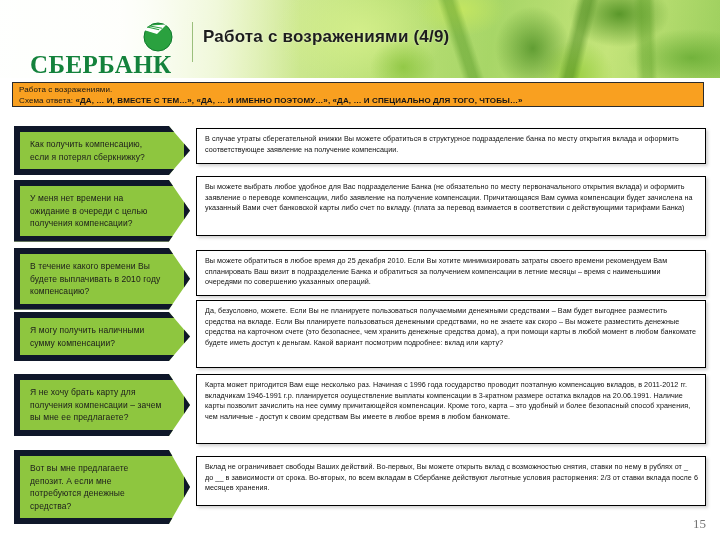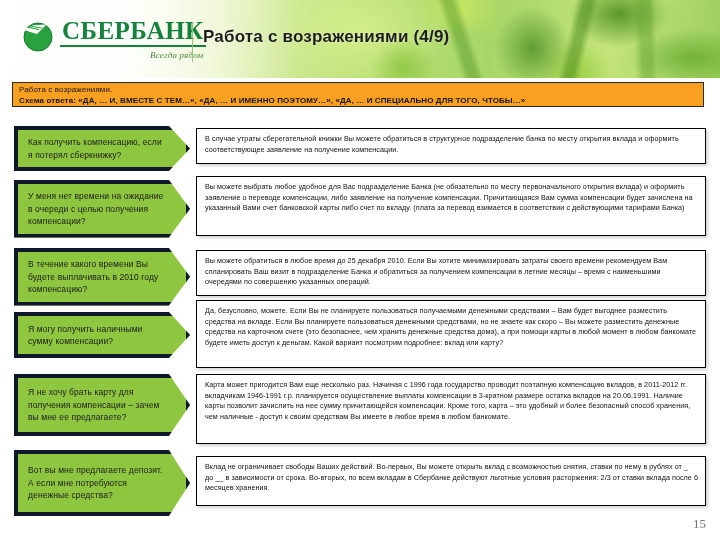--- a/index.html
+++ b/index.html
@@ -53,21 +53,22 @@
     position: absolute;
     left: 0; top: 0;
     width: 300px; height: 78px;
     background: linear-gradient(90deg, rgba(255,255,255,.95) 0%, rgba(255,255,255,.90) 40%, rgba(255,255,255,.55) 72%, rgba(255,255,255,0) 100%);
   }
 
   .logo-block {
     position: absolute;
     left: 22px; top: 18px;
     display: flex;
-    align-items: flex-start;
+    align-items: flex-end;
+    flex-direction: column;
   }
   .logo-mark {
     width: 32px; height: 32px;
     position: relative;
     flex: 0 0 auto;
     margin-top: 2px;
   }
   .logo-mark svg { display: block; }
   .logo-words {
     margin-left: 6px;
@@ -124,32 +125,32 @@
     padding: 1px 0 8px 6px;
   }
   .orange-line {
     font-size: 8px;
     line-height: 11px;
     color: #151515;
     white-space: nowrap;
     letter-spacing: .1px;
   }
   .orange-line.second { font-weight: bold; }
-  .orange-line.second .lead { font-weight: bold; }
+  .orange-line.second .lead { font-weight: normal; }
 
   
   .rows { position: absolute; left: 0; top: 0; width: 720px; height: 540px; }
   .row { position: absolute; left: 0; width: 720px; }
 
   .qbox {
     position: absolute;
     left: 14px;
     width: 176px;
     background: #8ec63f;
-    border: 4px solid #0f172a;
+    border: 6px solid #0f172a;
     box-sizing: border-box;
     box-shadow: 2px 2px 3px rgba(0,0,0,.18);
     
     clip-path: polygon(0 0, 88% 0, 100% 50%, 88% 100%, 0 100%);
     padding: 6px 22px 6px 10px;
     display: flex;
     align-items: center;
   }
   .qbox-text {
     font-size: 8.5px;

